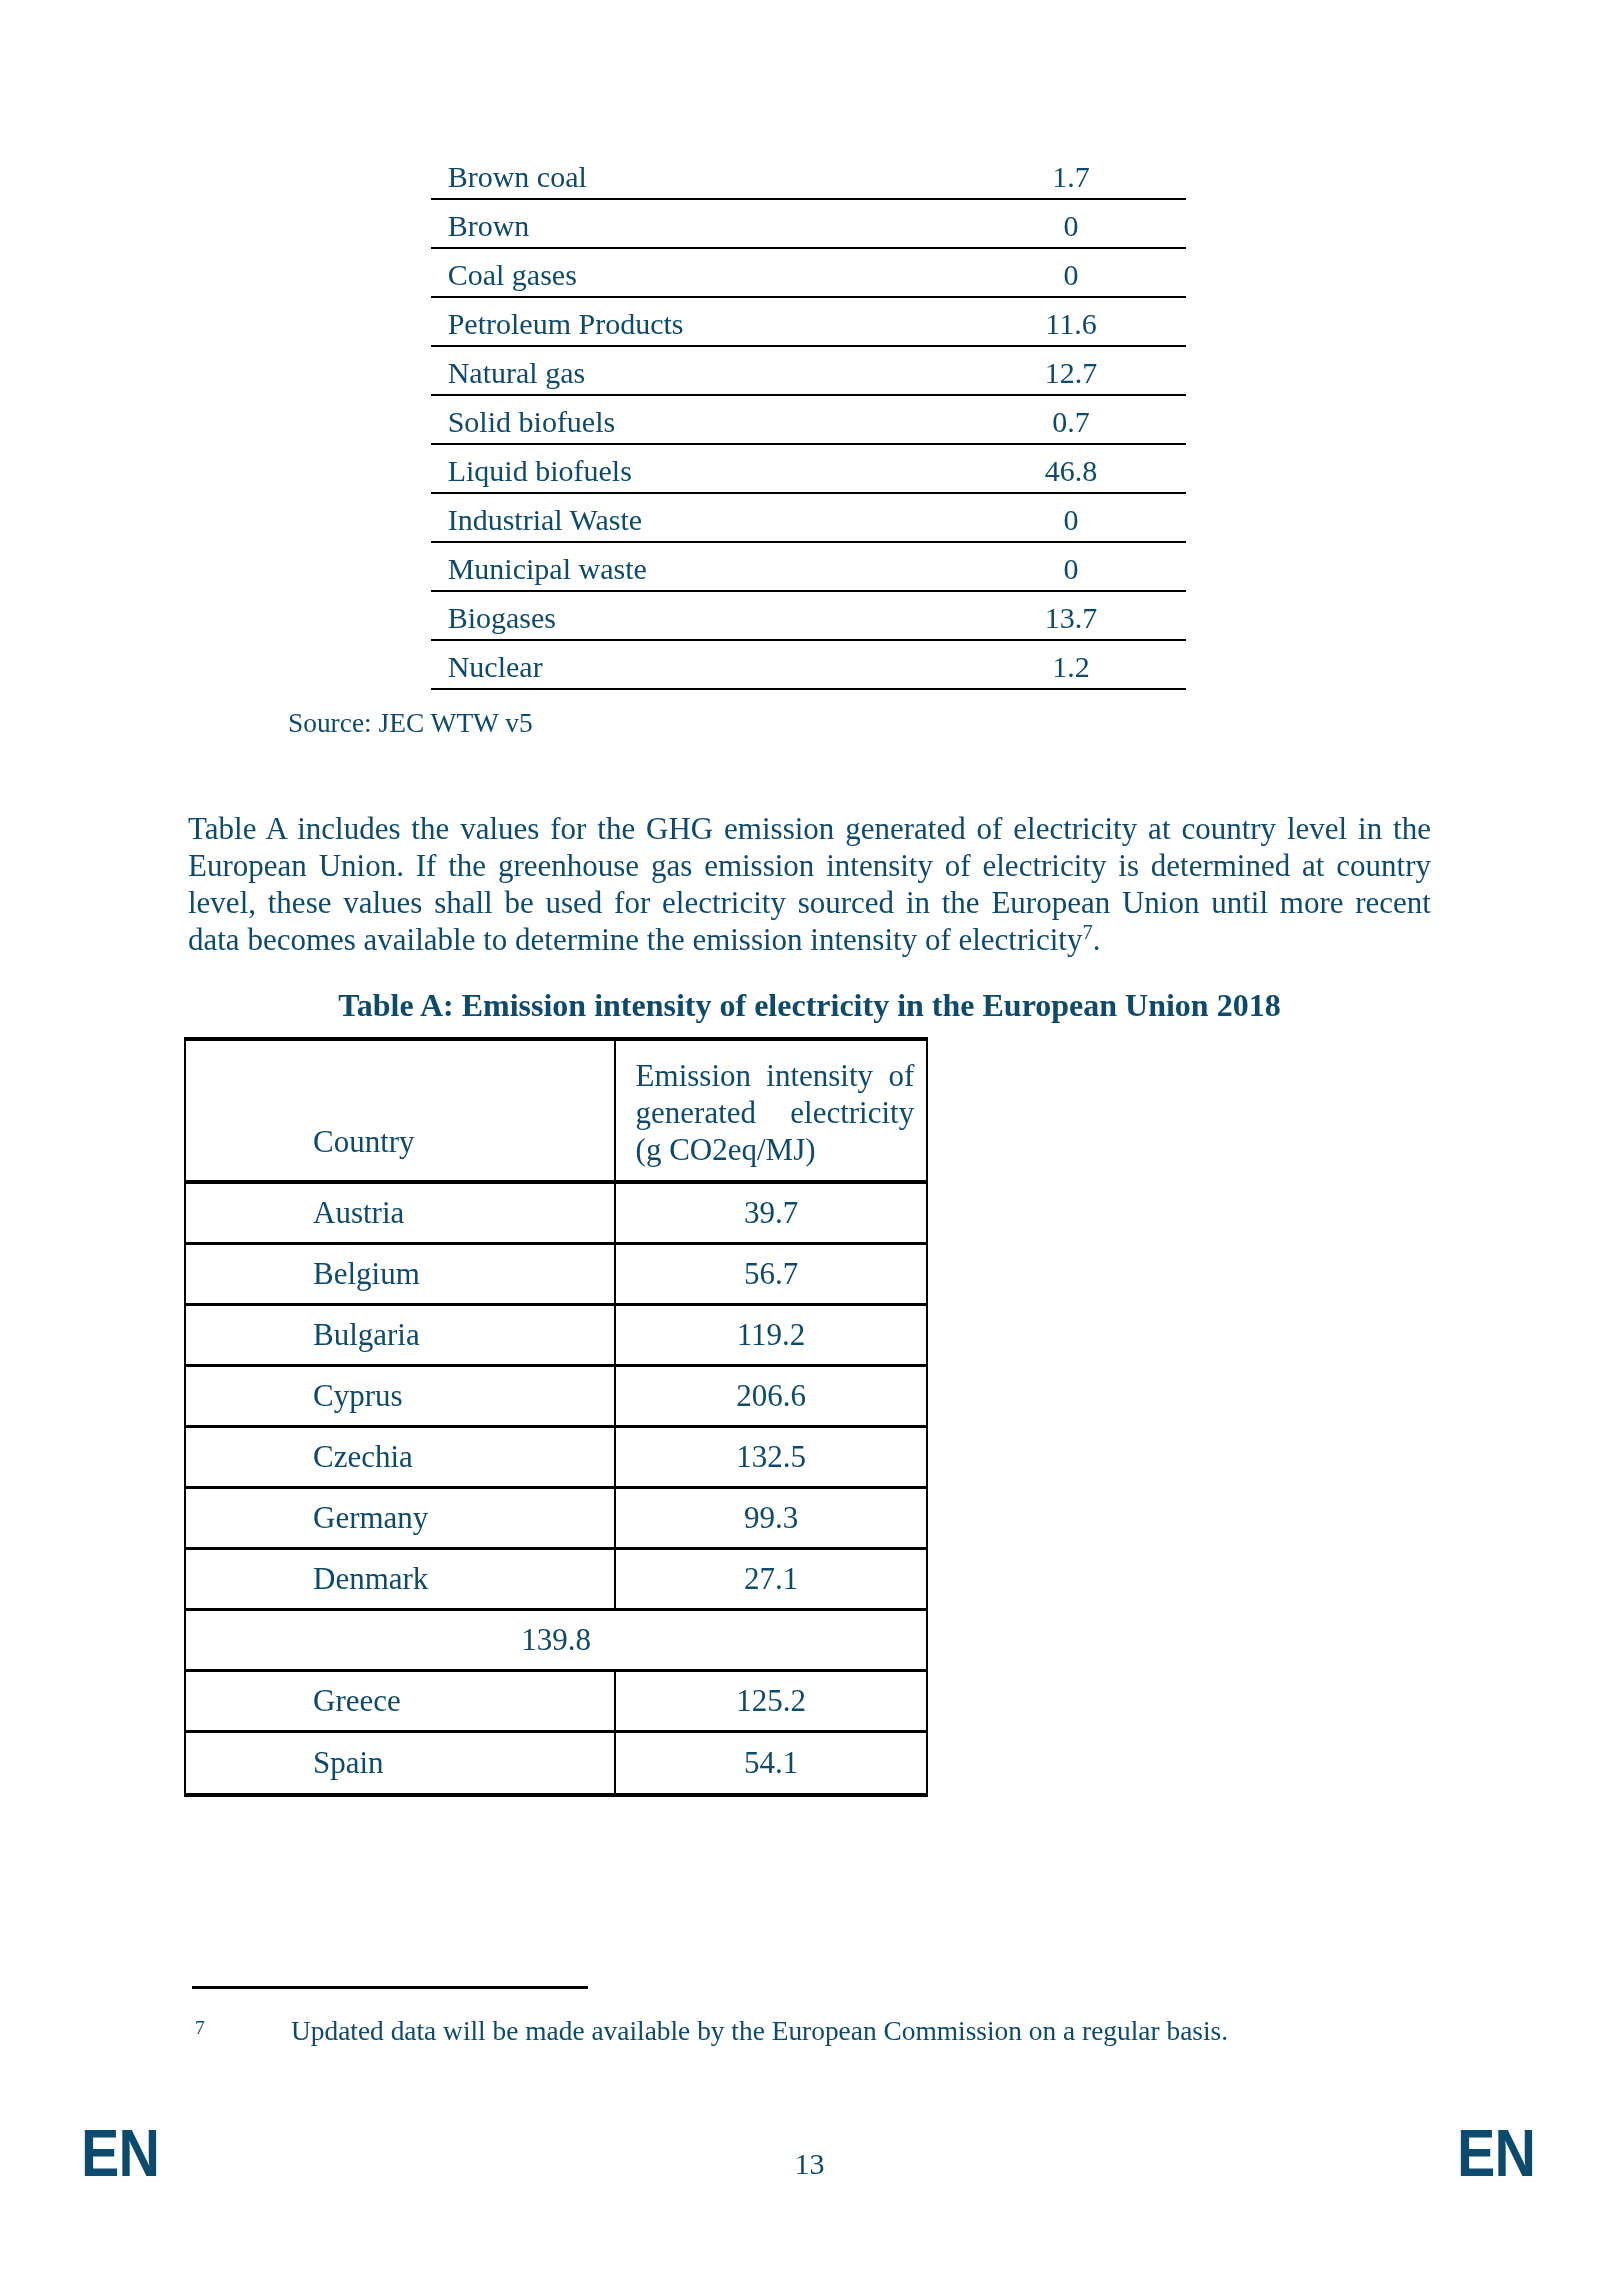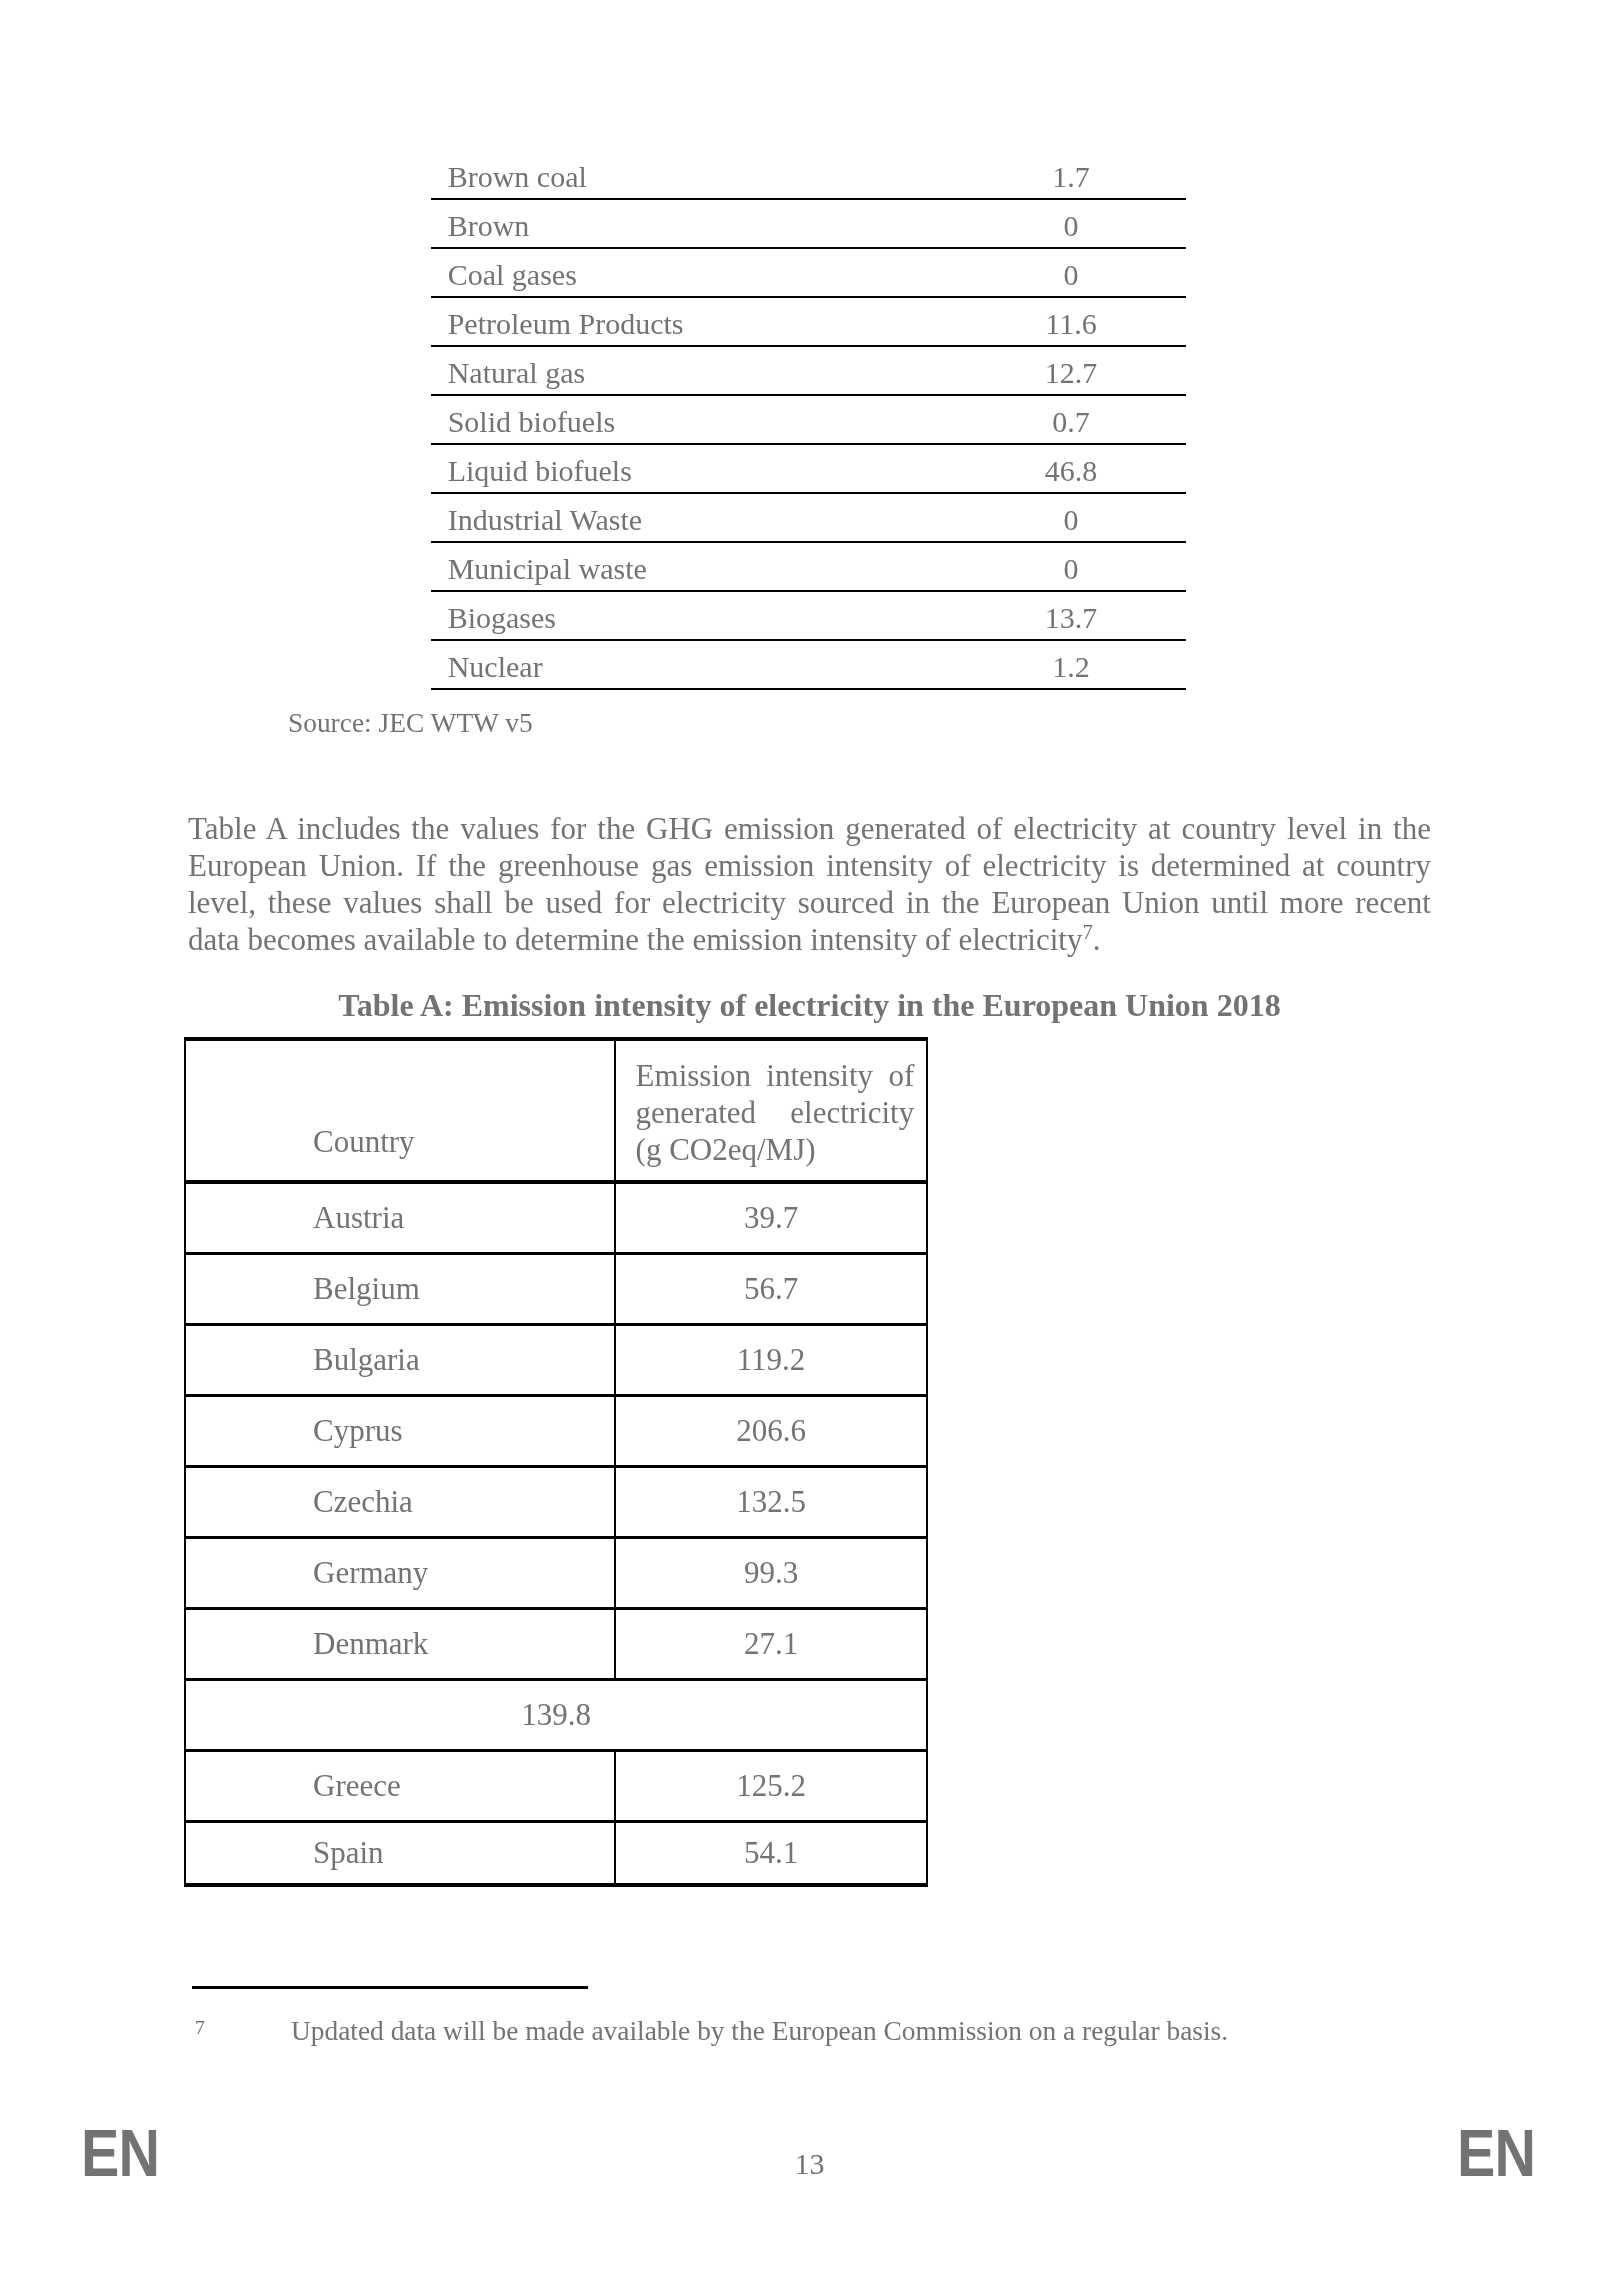--- a/index.html
+++ b/index.html
@@ -1,21 +1,21 @@
 <!DOCTYPE html>
 <html><head>
 <meta charset="utf-8">
 <style>
   html,body{margin:0;padding:0;background:#888;}
   .page{
     position:relative;
     width:1621px;height:2293px;
     background:#ffffff;
     font-family:"Liberation Serif", serif;
-    color:#737373;
+    color:#0c4a6e;
     overflow:hidden;
     margin:0 auto;
   }
   
   .fuel-table{
     position:absolute;left:431px;top:151px;width:755px;
   }
   .fuel-row{
     box-sizing:border-box;
     height:49px;
@@ -56,21 +56,21 @@
   
   .tableA{
     position:absolute;left:184px;top:1037px;width:744px;
     box-sizing:border-box;
     border:2.9px solid #000;
     border-top-width:4.9px;
     border-bottom-width:4.9px;
     font-size:31px;
   }
   .ta-row{display:flex;box-sizing:border-box;border-bottom:3.9px solid #000;}
-  .ta-body .ta-row{height:71px;}
+  .ta-body .ta-row{height:61px;}
   .ta-body .ta-row:last-child{border-bottom:none;height:60px;}
   .ta-c1{
     box-sizing:border-box;width:430px;
     border-right:2.9px solid #000;
     display:flex;align-items:center;
     padding-left:127px;
   }
   .ta-c2{
     flex:1;display:flex;align-items:center;justify-content:center;
   }

